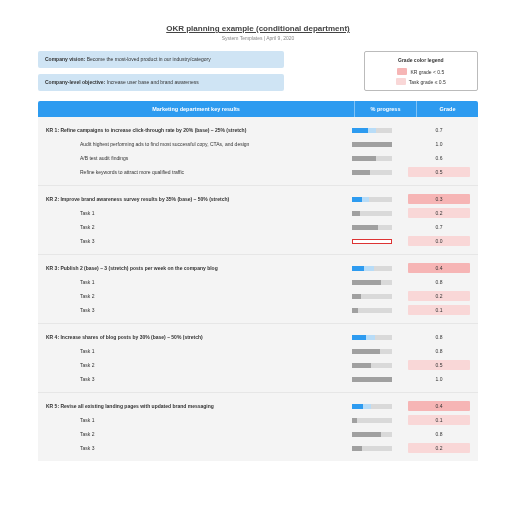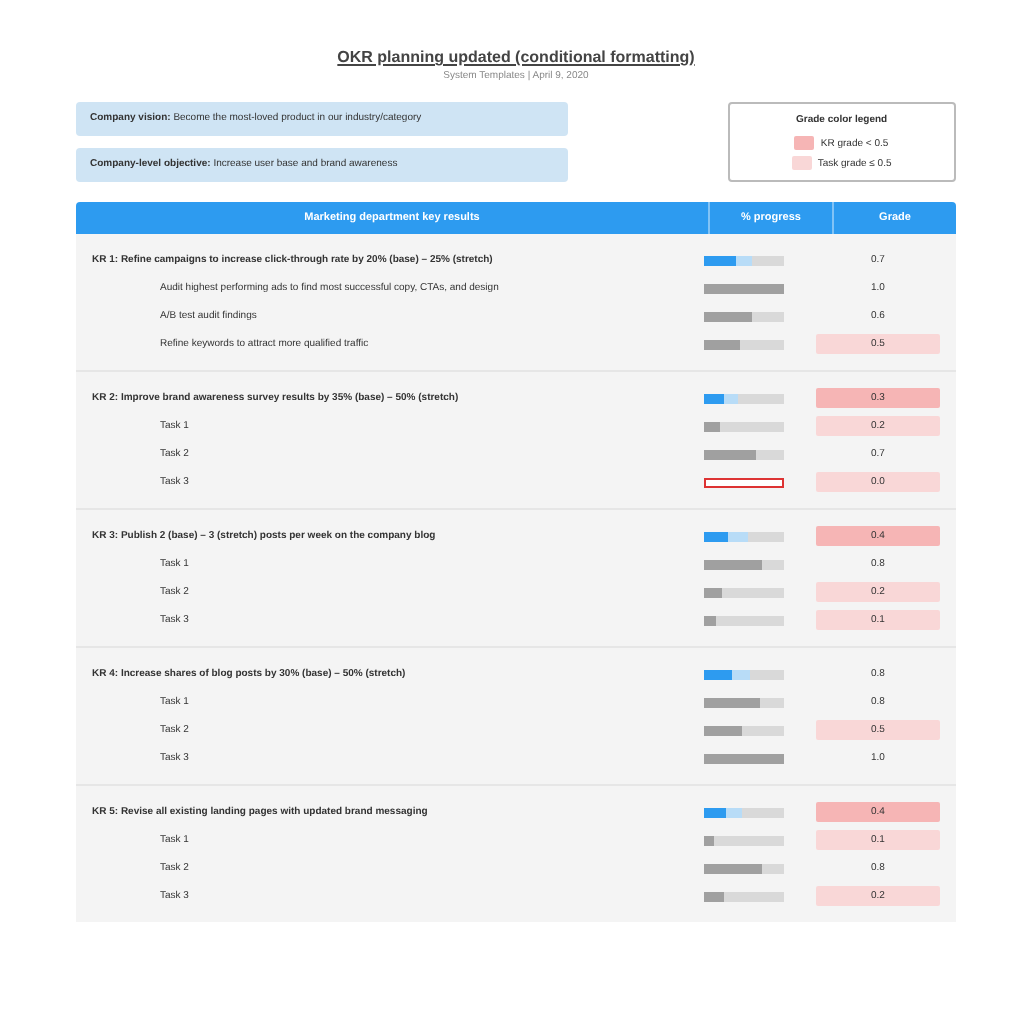--- a/index.html
+++ b/index.html
@@ -36,21 +36,21 @@
   .bar.kr .bar-fill.blue { background:#2d9bf0; }
   .bar.kr .bar-fill.light { background:#b8dcf7; }
   .bar.err { background:#fff; border:1px solid #d33; }
   .grade-cell.bad-kr { background:#f6b5b5; }
   .grade-cell.bad-task { background:#f9d7d7; }
 </style>
 </head>
 <body>
 
 <div class="header">
-  <div class="title">OKR planning updated (conditional formatting)</div>
+  <div class="title">OKR planning example (conditional department)</div>
   <div class="subtitle">System Templates  |  April 9, 2020</div>
 </div>
 
 <div class="top-row">
   <div class="vision-col">
     <div class="vision-box">
       <b>Company vision:</b>
       <span>Become the most-loved product in our industry/category</span>
     </div>
     <div class="vision-box">

